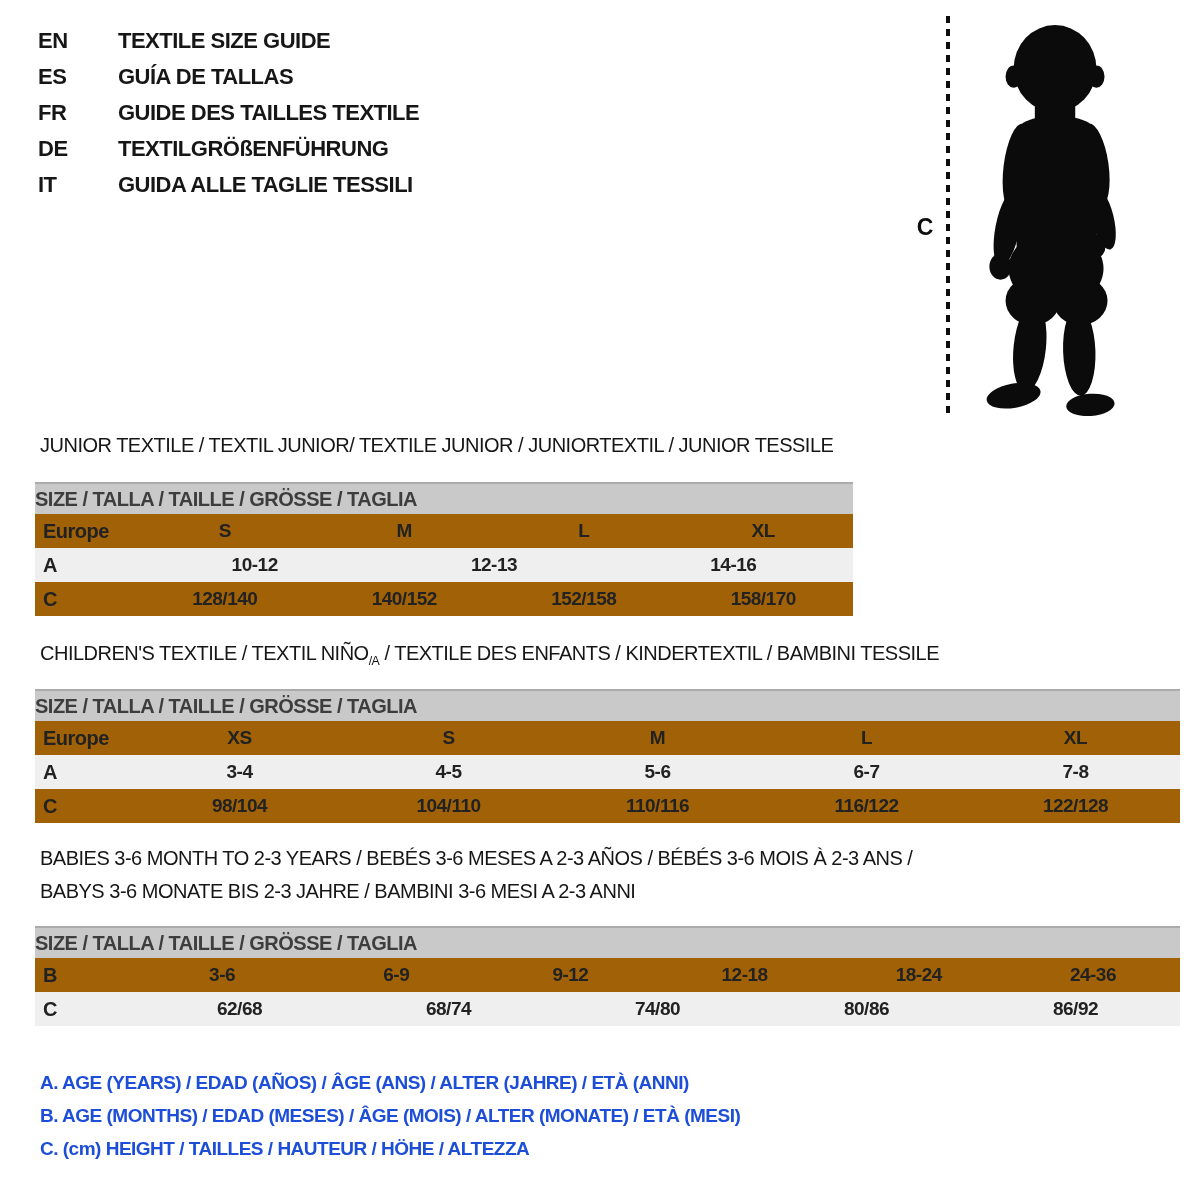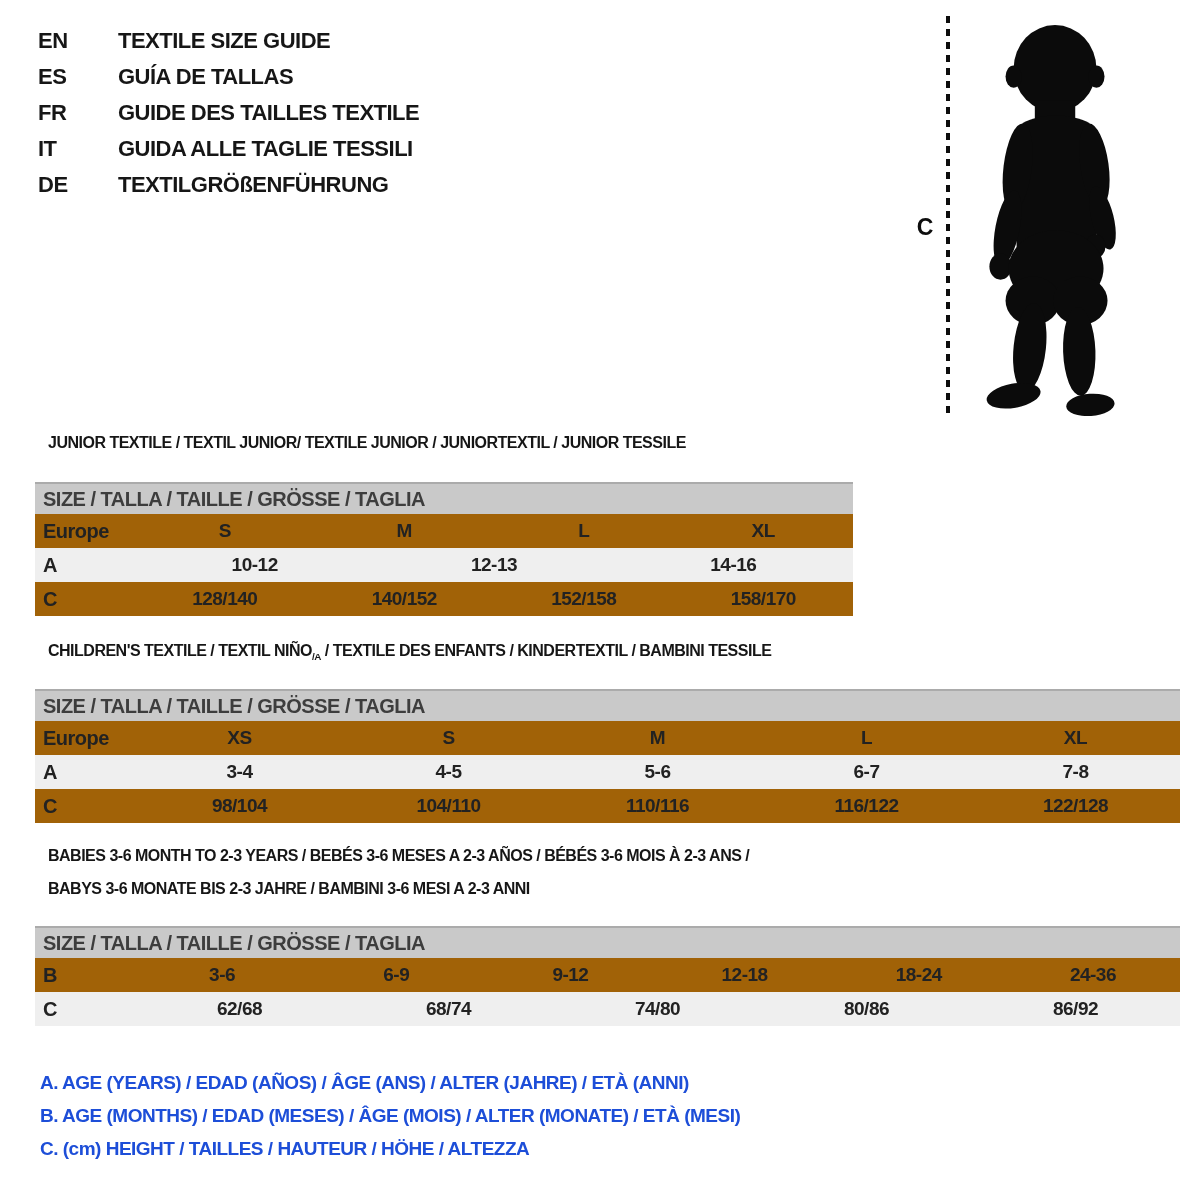--- a/index.html
+++ b/index.html
@@ -29,39 +29,38 @@
   }
   .dash-line {
     position:absolute; left:946px; top:16px; width:4px; height:400px;
     background:repeating-linear-gradient(to bottom, #0d0d0d 0 7px, transparent 7px 13px);
   }
   .toddler { position:absolute; left:966px; top:14px; width:172px; height:404px; }
 
   
   .sec-title {
     position:absolute; left:40px;
-    font-weight:700; font-size:16px; letter-spacing:-0.5px; color:#161616;
+    font-weight:400; font-size:20px; letter-spacing:-0.5px; color:#161616;
     white-space:nowrap;
-    margin-left:8px;
   }
   .sec-title .sub { font-size:0.62em; vertical-align:sub; }
   #junior-title   { top:434px; }
   #children-title { top:642px; }
   #babies-title-1 { top:847px;text-align:center; }
   #babies-title-2 { top:880px; }
 
   .size-table { position:absolute; left:35px; }
   #junior-table   { top:482px; width:818px;  }
   #children-table { top:689px; width:1145px; }
   #babies-table   { top:926px; width:1145px; }
 
   .thead {
     height:32px; line-height:30px;
     background:#c9c9c9; border-top:2px solid #ababab;
-    padding-left:8px;
+    padding-left:0;
     font-weight:700; font-size:20px; letter-spacing:-0.5px; color:#3d3d3d;
   }
   .trow { display:flex; height:34px; line-height:34px; background:#a16207; }
   .trow.alt { background:#efefef; }
   .tlabel {
     width:100px; padding-left:8px;
     font-weight:700; font-size:20px; letter-spacing:-0.5px; color:#222222;
   }
   .tcell {
     flex:1; text-align:center;
@@ -86,26 +85,26 @@
   </div>
   <div class="lang-row">
     <span class="lang-code">ES</span>
     <span class="lang-title">GUÍA DE TALLAS</span>
   </div>
   <div class="lang-row">
     <span class="lang-code">FR</span>
     <span class="lang-title">GUIDE DES TAILLES TEXTILE</span>
   </div>
   <div class="lang-row">
+    <span class="lang-code">DE</span>
+    <span class="lang-title">TEXTILGRÖßENFÜHRUNG</span>
+  </div>
+  <div class="lang-row">
     <span class="lang-code">IT</span>
     <span class="lang-title">GUIDA ALLE TAGLIE TESSILI</span>
-  </div>
-  <div class="lang-row">
-    <span class="lang-code">DE</span>
-    <span class="lang-title">TEXTILGRÖßENFÜHRUNG</span>
   </div>
 </div>
 
 <span class="c-label">C</span>
 <div class="dash-line"></div>
 <svg class="toddler" viewBox="0 0 170 400" xmlns="http://www.w3.org/2000/svg" aria-hidden="true">
   <g fill="#0b0b0b">
     <ellipse cx="88" cy="54" rx="41" ry="43"></ellipse>
     <ellipse cx="47" cy="62" rx="8" ry="11"></ellipse>
     <ellipse cx="129" cy="62" rx="8" ry="11"></ellipse>

